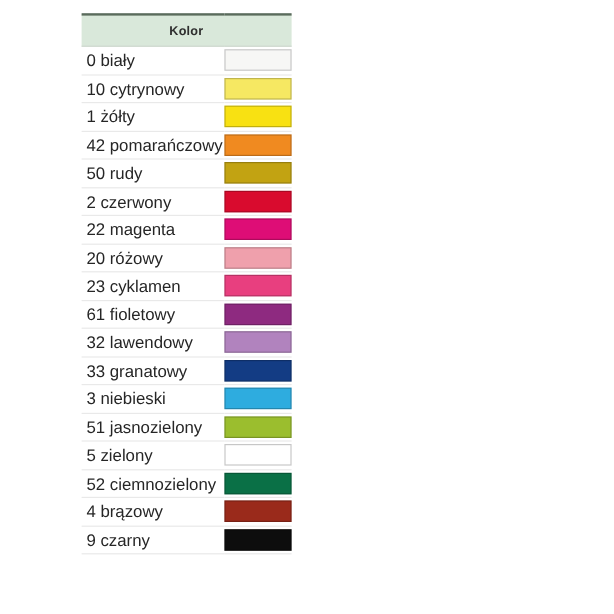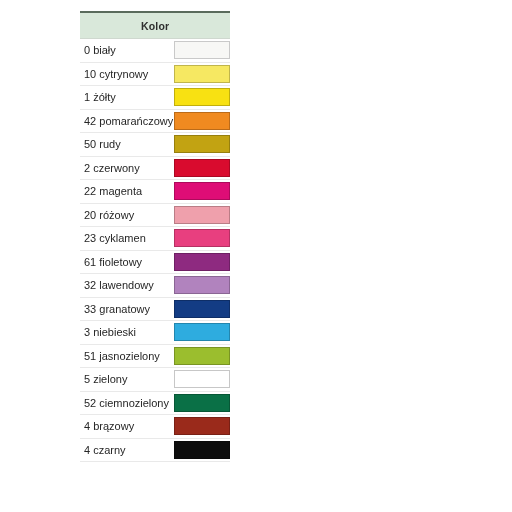--- a/index.html
+++ b/index.html
@@ -10,21 +10,21 @@
   body {
     width: 512px;
     height: 512px;
     font-family: "Liberation Sans", sans-serif;
     overflow: hidden;
     position: relative;
   }
 
   #color-table {
     position: absolute;
-    left: 80px;
+    left: 68px;
     top: 11px;
     width: 149px;
     border-collapse: collapse;
   }
 
   .table-header-cell {
     background: #d9e8da;
     border-top: 2px solid #5a6b5c;
     border-bottom: 1px solid #cfd8cf;
     height: 23px;
@@ -36,21 +36,21 @@
   }
 
   .color-row {
     height: 23.5px;
   }
 
   .name-cell {
     border-top: 1px solid #d2d2d2;
     border-bottom: 1px solid #e9e9e9;
     padding-left: 4px;
-    font-size: 11px;
+    font-size: 14px;
     color: #262626;
     vertical-align: middle;
     white-space: nowrap;
     width: 91px;
   }
 
   .swatch-cell {
     border-top: 1px solid #d2d2d2;
     border-bottom: 1px solid #e9e9e9;
     vertical-align: middle;
@@ -184,21 +184,21 @@
           <div class="swatch" style="background: rgb(10, 112, 70);"></div>
         </td>
       </tr>
       <tr class="color-row">
         <td class="name-cell">4 brązowy</td>
         <td class="swatch-cell">
           <div class="swatch" style="background: rgb(154, 42, 27);"></div>
         </td>
       </tr>
       <tr class="color-row">
-        <td class="name-cell">4 czarny</td>
+        <td class="name-cell">9 czarny</td>
         <td class="swatch-cell">
           <div class="swatch" style="background: rgb(13, 13, 13);"></div>
         </td>
       </tr>
     </tbody>
   <tfoot>
     <tr class="table-footline">
       <td></td>
       <td></td>
     </tr>

